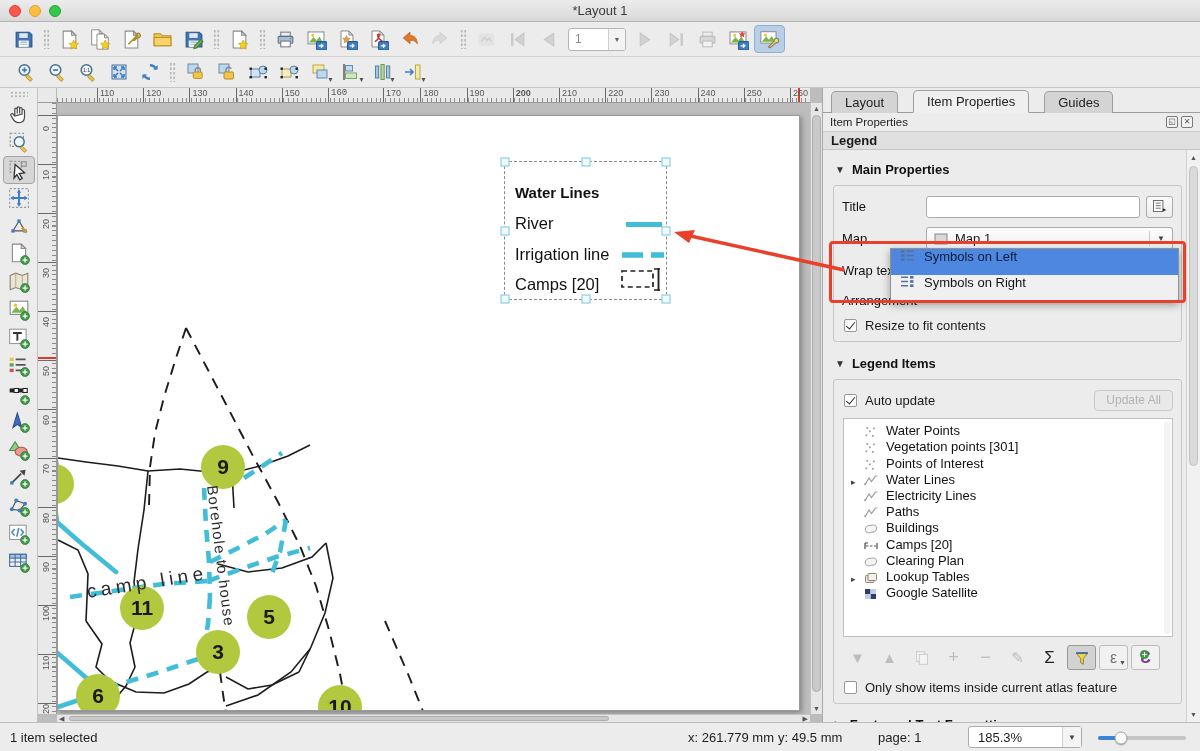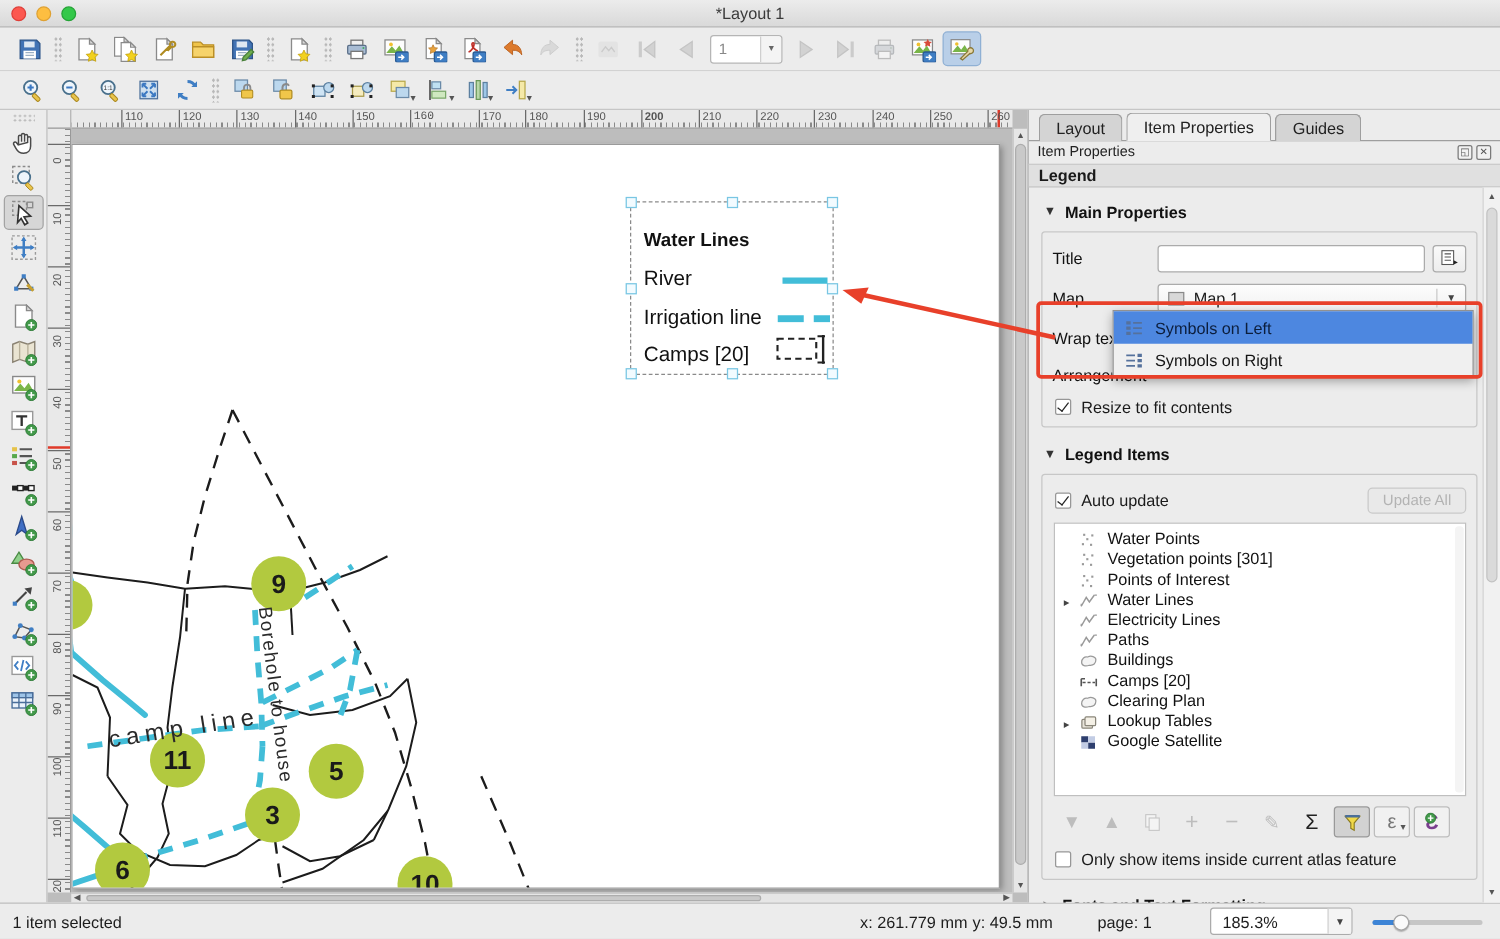--- a/index.html
+++ b/index.html
@@ -59,21 +59,21 @@
 
 .legend-sel{position:absolute;left:446px;top:45px;width:163px;height:139px;border:1px dashed #8a8a8a;background:rgba(255,255,255,.02)}
 .handle{position:absolute;width:9px;height:9px;background:#f2fbff;border:1px solid #79c6e3;transform:translate(-50%,-50%)}
 .lg-group{position:absolute;left:10px;top:22px;font-size:15px;font-weight:600;color:#111}
 .lg-label{position:absolute;left:10px;font-size:16.5px;color:#111}
 .lg-sym{position:absolute}
 
 
 .panel{width:378px;background:#ececec;border-left:1px solid #a8a8a8;position:relative;z-index:10}
 .ptabs{height:25px;display:flex;align-items:flex-end;padding-left:8px;border-bottom:1px solid #9e9e9e}
-.ptab{border:1px solid #9e9e9e;border-bottom:none;border-radius:5px 5px 0 0;padding:3px 13px 3px;background:#d4d4d4;margin-right:3px;font-size:13px;color:#222;position:relative;top:1px}
+.ptab{border:1px solid #9e9e9e;border-bottom:none;border-radius:5px 5px 0 0;padding:3px 13px 3px;background:#d4d4d4;margin-right:15px;font-size:13px;color:#222;position:relative;top:1px}
 .ptab.active{background:#efefef;border-bottom:1px solid #efefef}
 .dock-title{height:18px;display:flex;align-items:center;padding:0 7px;font-size:11.5px;color:#222}
 .dock-btns{margin-left:auto;display:flex;gap:3px}
 .dock-btn{width:12px;height:12px;border:1px solid #7a7a7a;border-radius:2px;font-size:8px;line-height:10px;text-align:center;color:#555;background:#f2f2f2}
 .item-header{height:19px;background:#e0e0e0;border-top:1px solid #cbcbcb;border-bottom:1px solid #c6c6c6;display:flex;align-items:center;padding:0 8px;font-weight:700}
 .pcontent{position:absolute;top:62px;bottom:0;left:0;right:14px;overflow:hidden}
 .pscroll{position:absolute;right:0;top:62px;bottom:0;width:14px;background:#f1f1f1;border-left:1px solid #d2d2d2}
 .pscroll .arr{position:absolute;left:0;right:0;text-align:center;font-size:7px;color:#555}
 .pscroll .thumb{position:absolute;left:2px;right:2px;top:16px;height:300px;background:#dadada;border:1px solid #c2c2c2;border-radius:5px}
 .sec-h{display:flex;align-items:center;gap:7px;font-weight:700;font-size:13px;margin:12px 0 8px 12px;color:#111}
@@ -98,21 +98,21 @@
 .itool{width:29px;height:25px;border:1px solid transparent;border-radius:3px;display:flex;align-items:center;justify-content:center;font-size:15px;color:#222;background:transparent;position:relative}
 .itool.disabled{color:#bdbdbd}
 .itool.framed{border-color:#bdbdbd;background:#f1f1f1}
 .itool.pressed{background:#d2d2d2;border-color:#999}
 .itool svg{width:18px;height:18px}
 .eps{font-size:16px;color:#777}
 .eps2{font-size:17px;color:#7a3f8f;font-weight:700}
 
 
 .arr-popup{position:absolute;left:890px;top:248px;width:289px;z-index:55;background:#f0f0f0;border:1px solid #919191;box-shadow:0 3px 8px rgba(0,0,0,.35)}
-.arr-opt{height:26px;display:flex;align-items:center;gap:9px;padding:0 9px;font-size:13px;color:#141414}
+.arr-opt{height:26px;display:flex;gap:9px;padding:0 9px;font-size:13px;color:#141414}
 .arr-opt.selected{background:#4d87e0;color:#0c1e3c}
 .arr-opt svg{width:15px;height:13px}
 
 
 .annot-box{position:absolute;left:829px;top:241px;width:357px;height:62px;border:3px solid #e8402a;border-radius:4px;z-index:72;pointer-events:none}
 .annot-svg{position:absolute;left:0;top:0;width:1200px;height:751px;z-index:71;pointer-events:none}
 
 
 .statusbar{height:29px;background:#ececec;border-top:1px solid #bdbdbd;position:relative;font-size:13px;color:#1d1d1d}
 .sb-item{position:absolute;top:7px;white-space:nowrap}

